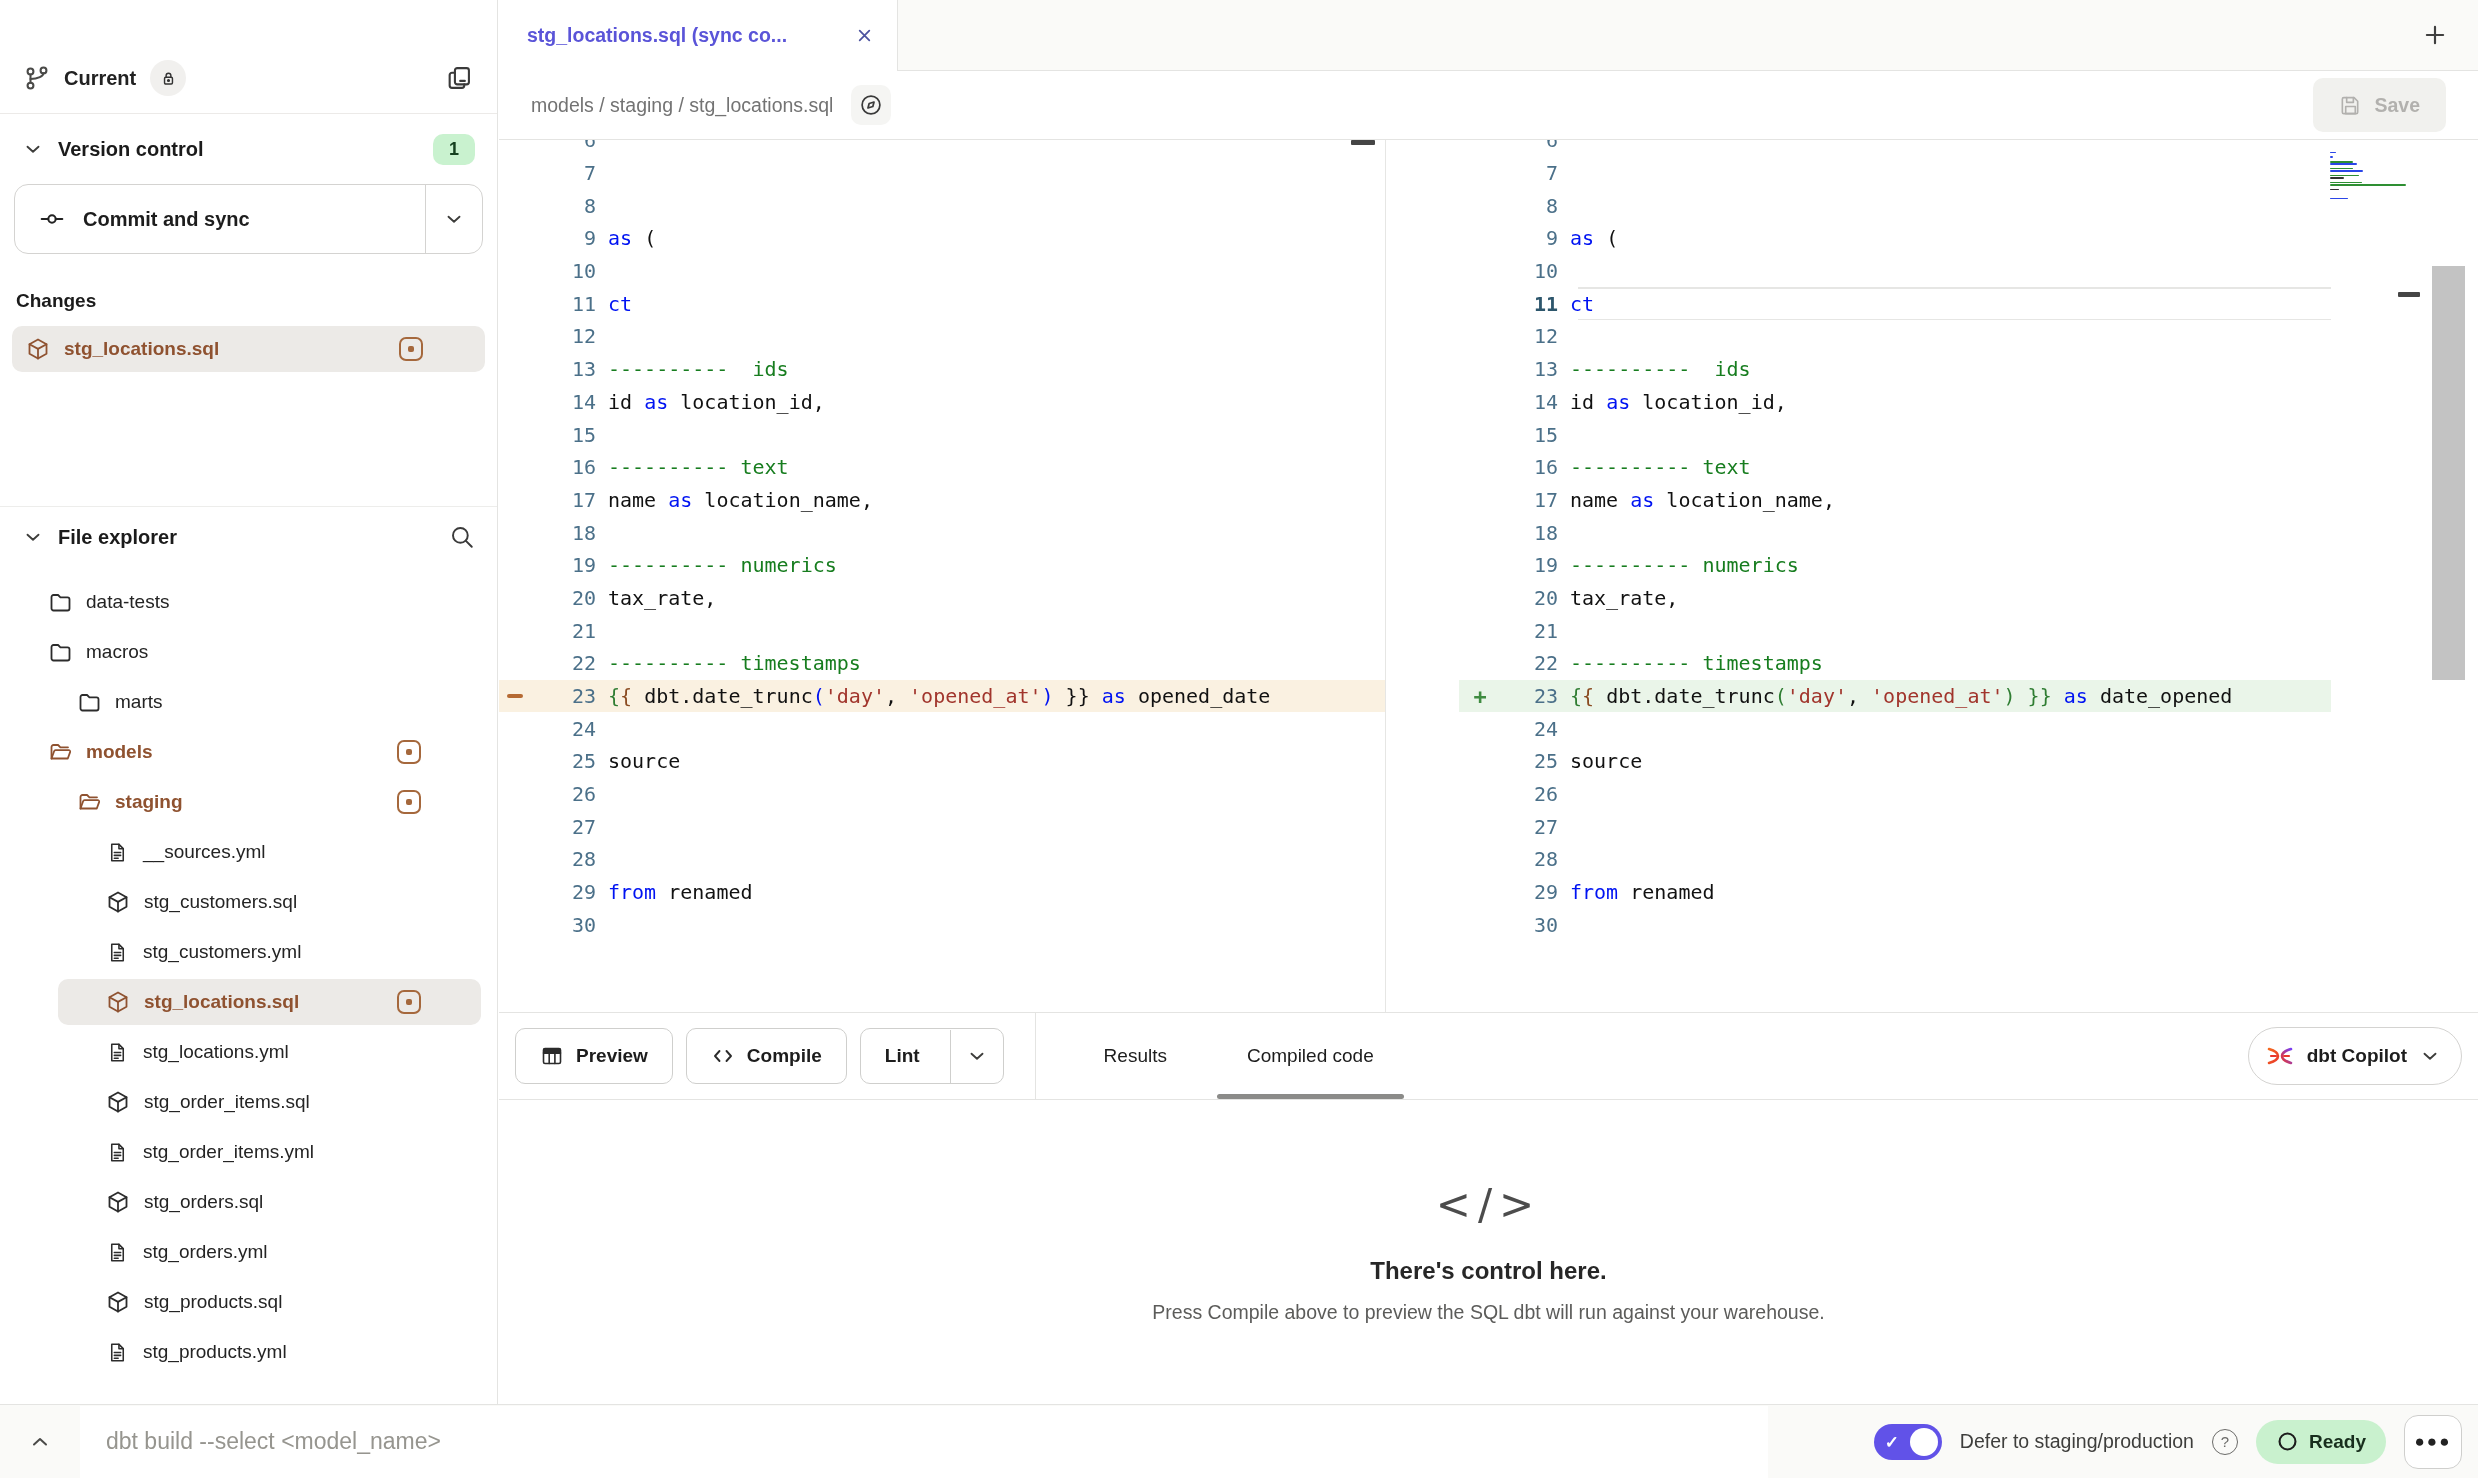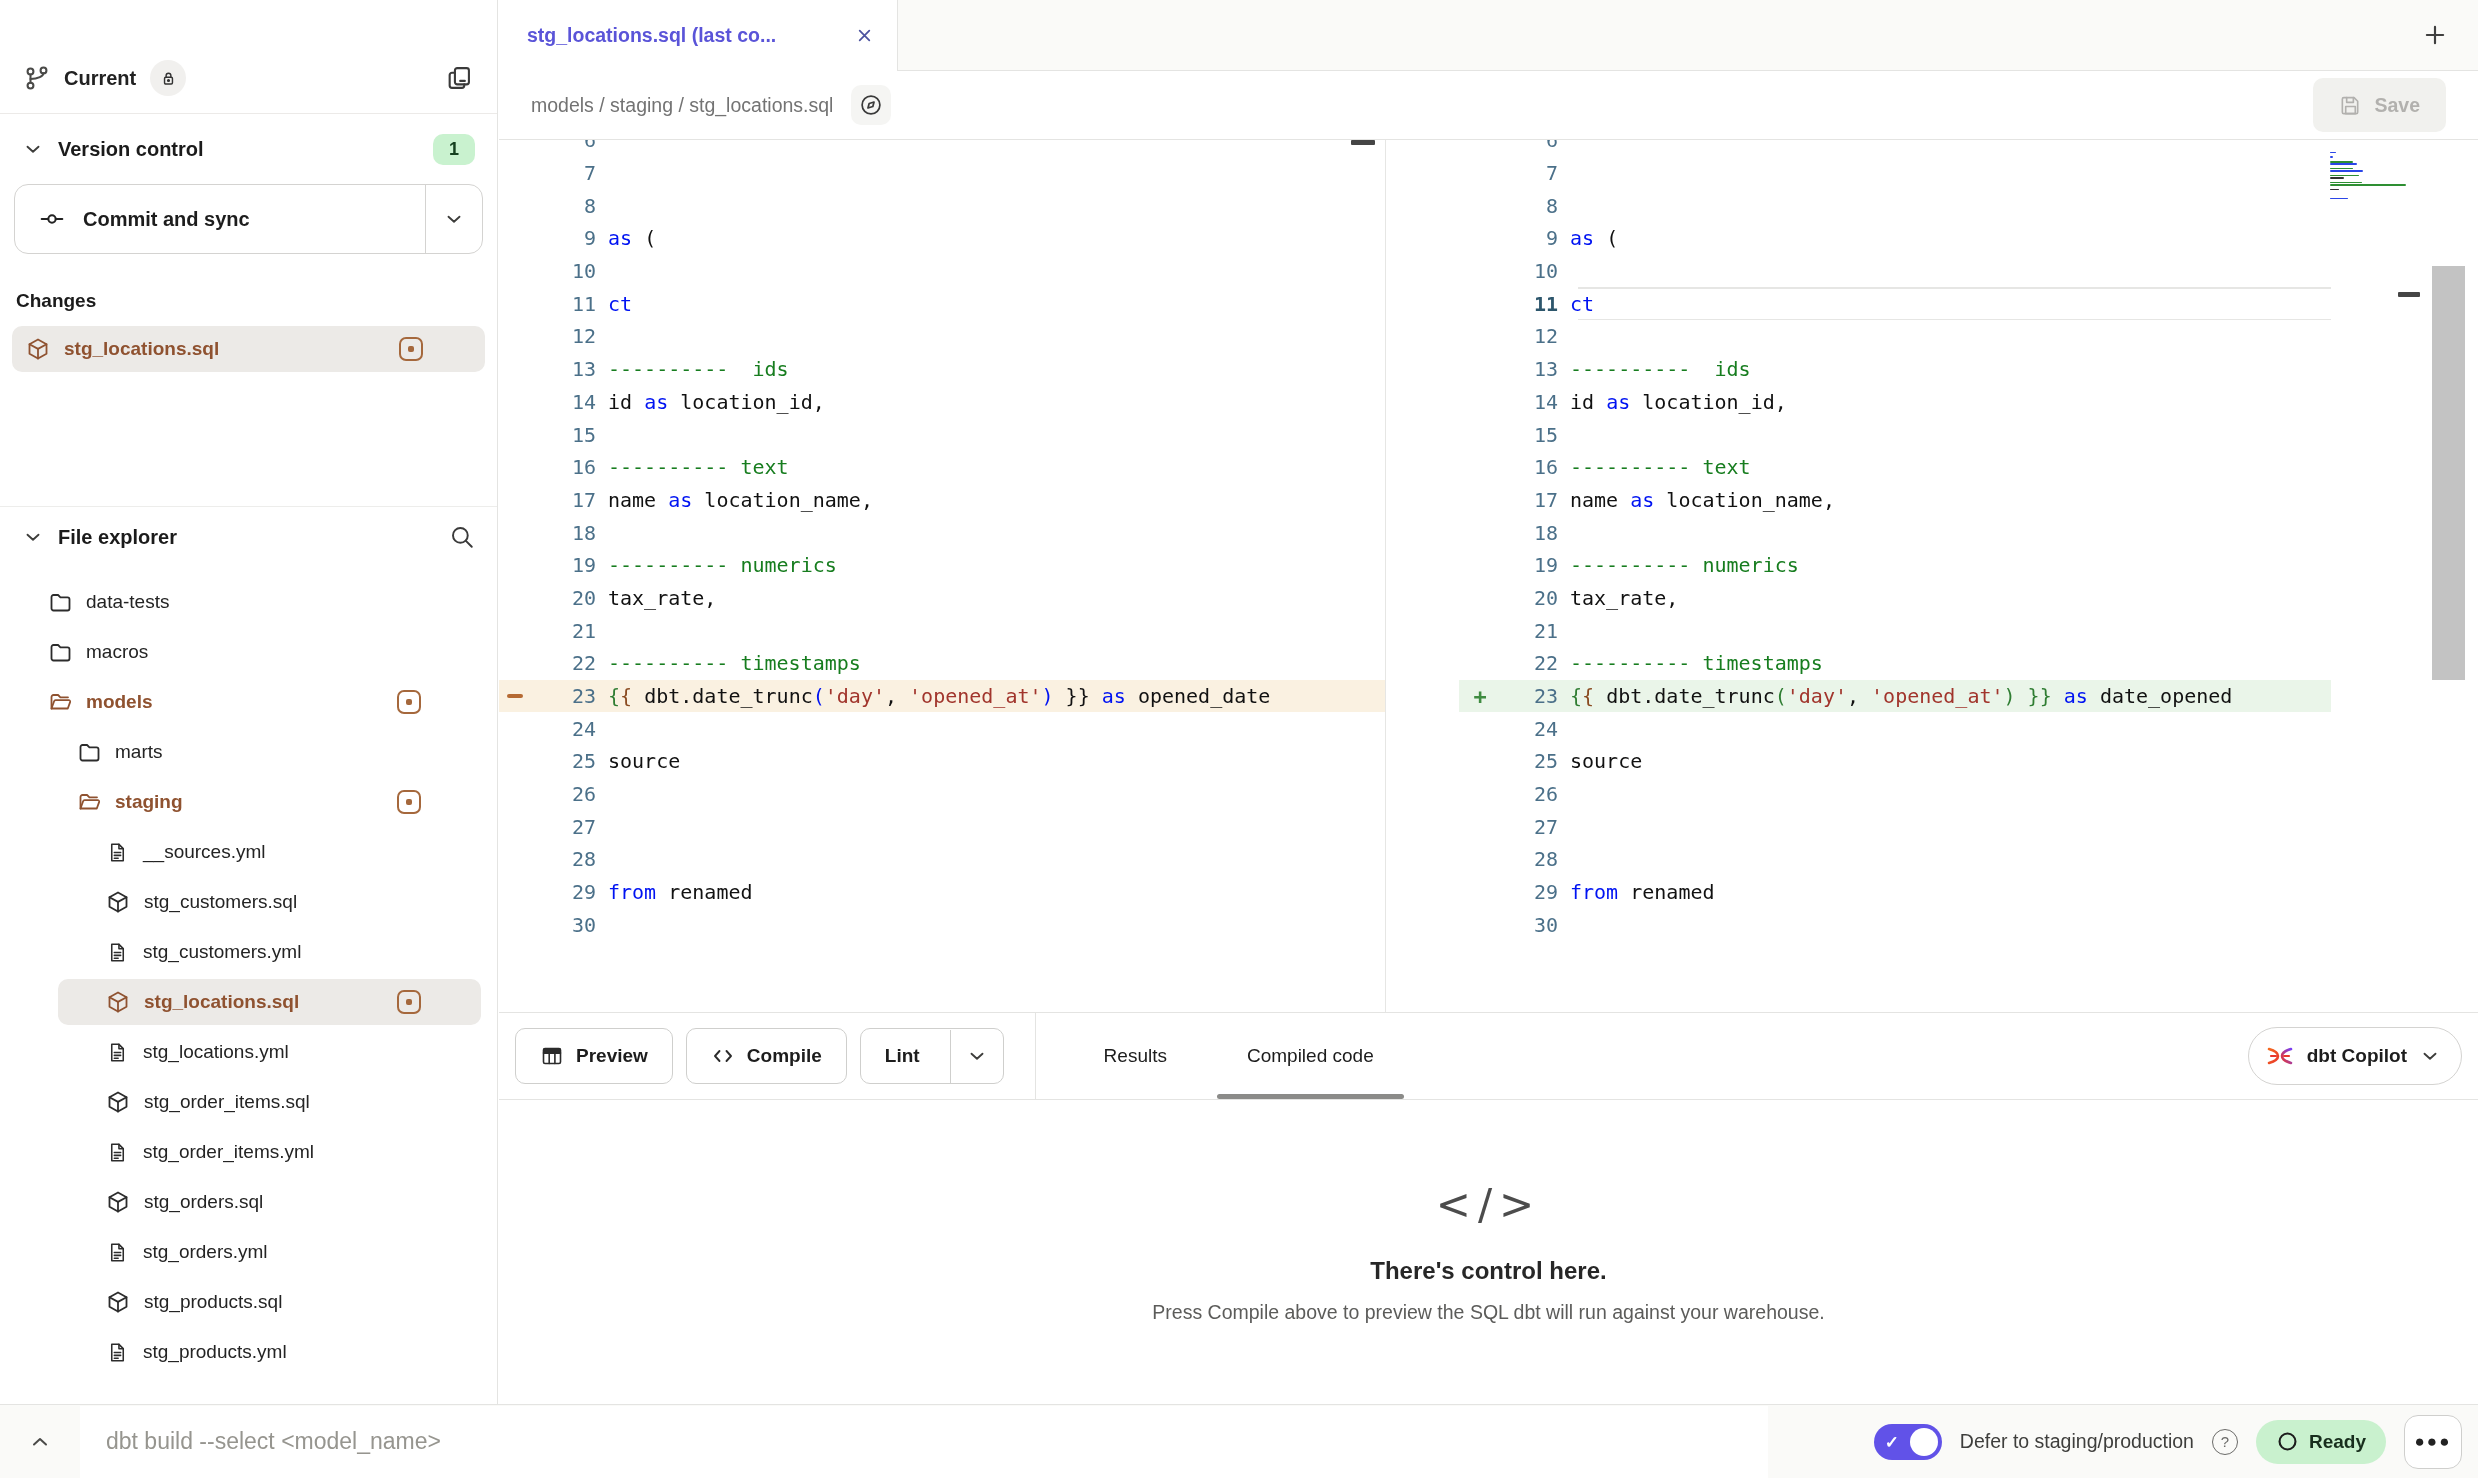--- a/index.html
+++ b/index.html
@@ -243,39 +243,39 @@
           <span class="fe-label">data-tests</span>
         </div>
         <div class="fe-row" style="padding-left: 48px;">
           <span class="ic">
             <svg width="24" height="24" viewBox="0 0 24 24" fill="none" stroke="#2c2c2c" stroke-width="1.8" stroke-linecap="round" stroke-linejoin="round">
               <path d="M3.5 18.5V7c0-1.1.9-2 2-2h4.6l2.3 2.3h7.1c1.1 0 2 .9 2 2v9.2c0 1.1-.9 2-2 2H5.5c-1.1 0-2-.9-2-2z"></path>
             </svg>
           </span>
           <span class="fe-label">macros</span>
         </div>
+        <div class="fe-row" style="padding-left: 77px;">
+          <span class="ic">
+            <svg width="24" height="24" viewBox="0 0 24 24" fill="none" stroke="#2c2c2c" stroke-width="1.8" stroke-linecap="round" stroke-linejoin="round">
+              <path d="M3.5 18.5V7c0-1.1.9-2 2-2h4.6l2.3 2.3h7.1c1.1 0 2 .9 2 2v9.2c0 1.1-.9 2-2 2H5.5c-1.1 0-2-.9-2-2z"></path>
+            </svg>
+          </span>
+          <span class="fe-label">marts</span>
+        </div>
         <div class="fe-row accent" style="padding-left: 48px;">
           <span class="ic">
             <svg width="24" height="24" viewBox="0 0 24 24" fill="none" stroke="#8f5230" stroke-width="1.8" stroke-linecap="round" stroke-linejoin="round">
               <path d="M3.5 18.5V7c0-1.1.9-2 2-2h4.6l2.3 2.3h7.6"></path>
               <path d="M3.5 18.5l2.6-7.3c.2-.6.8-1 1.4-1h13.2c1 0 1.7 1 1.4 1.9l-2.3 6.4z"></path>
             </svg>
           </span>
           <span class="fe-label">models</span>
           <span class="mod-badge">
             <i></i>
           </span>
-        </div>
-        <div class="fe-row" style="padding-left: 77px;">
-          <span class="ic">
-            <svg width="24" height="24" viewBox="0 0 24 24" fill="none" stroke="#2c2c2c" stroke-width="1.8" stroke-linecap="round" stroke-linejoin="round">
-              <path d="M3.5 18.5V7c0-1.1.9-2 2-2h4.6l2.3 2.3h7.1c1.1 0 2 .9 2 2v9.2c0 1.1-.9 2-2 2H5.5c-1.1 0-2-.9-2-2z"></path>
-            </svg>
-          </span>
-          <span class="fe-label">marts</span>
         </div>
         <div class="fe-row accent" style="padding-left: 77px;">
           <span class="ic">
             <svg width="24" height="24" viewBox="0 0 24 24" fill="none" stroke="#8f5230" stroke-width="1.8" stroke-linecap="round" stroke-linejoin="round">
               <path d="M3.5 18.5V7c0-1.1.9-2 2-2h4.6l2.3 2.3h7.6"></path>
               <path d="M3.5 18.5l2.6-7.3c.2-.6.8-1 1.4-1h13.2c1 0 1.7 1 1.4 1.9l-2.3 6.4z"></path>
             </svg>
           </span>
           <span class="fe-label">staging</span>
           <span class="mod-badge">
@@ -395,21 +395,21 @@
           </span>
           <span class="fe-label">stg_products.yml</span>
         </div>
       </div>
   </div>
 
   <div class="main">
 
     <div class="tabbar">
       <div class="tab-active">
-        <span>stg_locations.sql (last co...</span>
+        <span>stg_locations.sql (sync co...</span>
         <span class="ic tab-close">
             <svg width="21" height="21" viewBox="0 0 24 24" fill="none" stroke="#4c53a0" stroke-width="2" stroke-linecap="round" stroke-linejoin="round">
               <path d="M6.5 6.5 17.5 17.5M17.5 6.5 6.5 17.5"></path>
             </svg>
           </span>
       </div>
       <span class="ic tab-plus">
           <svg width="26" height="26" viewBox="0 0 24 24" fill="none" stroke="#3f3f3f" stroke-width="2" stroke-linecap="round" stroke-linejoin="round">
             <path d="M12 4.5v15M4.5 12h15"></path>
           </svg>

